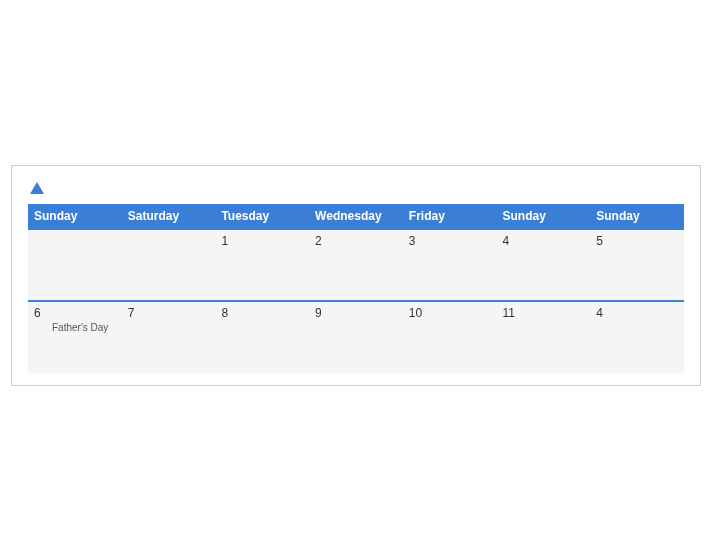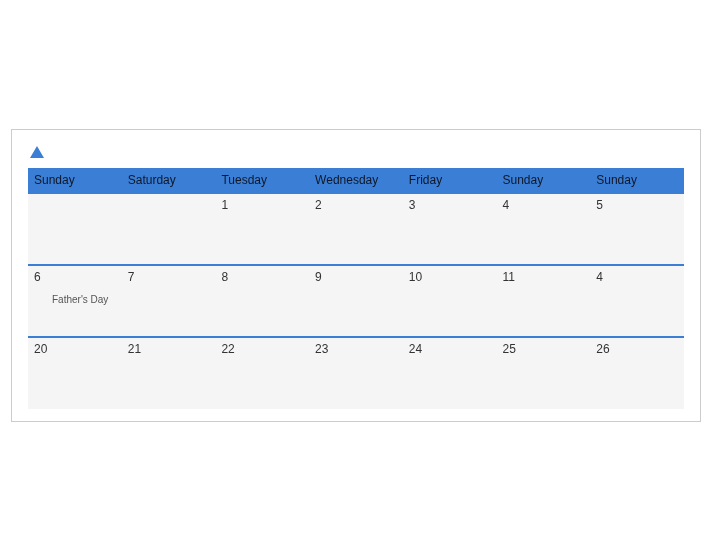--- a/index.html
+++ b/index.html
@@ -50,23 +50,23 @@
       color: #333;
       text-align: right;
       min-width: 70px;
     }
     .calendar-grid {
       width: 100%;
       border-collapse: collapse;
     }
     .calendar-grid th {
       background: #3a7fd5;
-      color: #0f172a;
+      color: #ffffff;
       font-size: 12px;
-      font-weight: normal;
+      font-weight: bold;
       padding: 5px 6px;
       text-align: left;
       border: none;
     }
     .calendar-grid td {
       width: calc(100% / 7);
       height: 72px;
       vertical-align: top;
       padding: 4px 6px;
       font-size: 12px;
@@ -77,21 +77,21 @@
     .calendar-grid tr:nth-child(even) td {
       background: #f5f5f5;
     }
     .day-number {
       font-size: 12px;
       color: #333;
     }
     .event-label {
       font-size: 10px;
       color: #555;
-      margin-top: 10px;
+      margin-top: 2px;
       padding-left: 18px;
     }
     .logo-wrapper {
       display: flex;
       flex-direction: column;
       align-items: flex-start;
     }
     .logo-line1 {
       display: flex;
       align-items: center;
@@ -144,24 +144,15 @@
         </tr>
         <tr>
           <td><span class="day-number">6</span><div class="event-label">Father's Day</div></td>
           <td><span class="day-number">7</span></td>
           <td><span class="day-number">8</span></td>
           <td><span class="day-number">9</span></td>
           <td><span class="day-number">10</span></td>
           <td><span class="day-number">11</span></td>
           <td><span class="day-number">4</span></td>
         </tr>
-        <tr>
-          <td><span class="day-number">20</span></td>
-          <td><span class="day-number">21</span></td>
-          <td><span class="day-number">22</span></td>
-          <td><span class="day-number">23</span></td>
-          <td><span class="day-number">24</span></td>
-          <td><span class="day-number">25</span></td>
-          <td><span class="day-number">26</span></td>
-        </tr>
       </tbody>
   </table>
 </div>
 
 </body></html>

